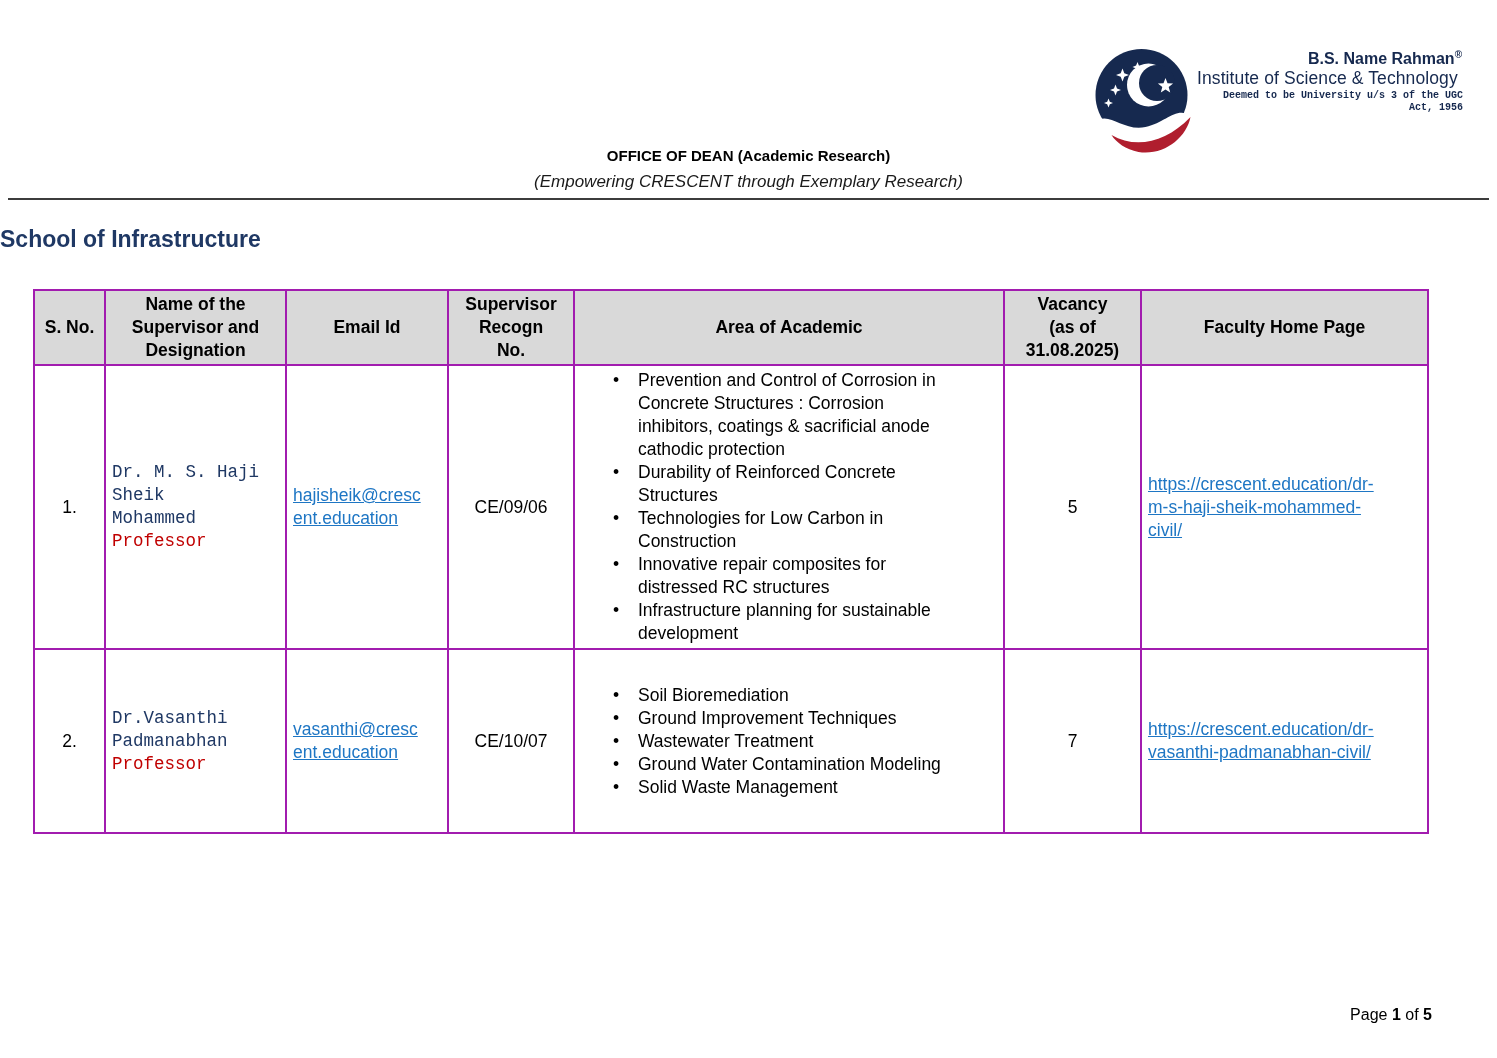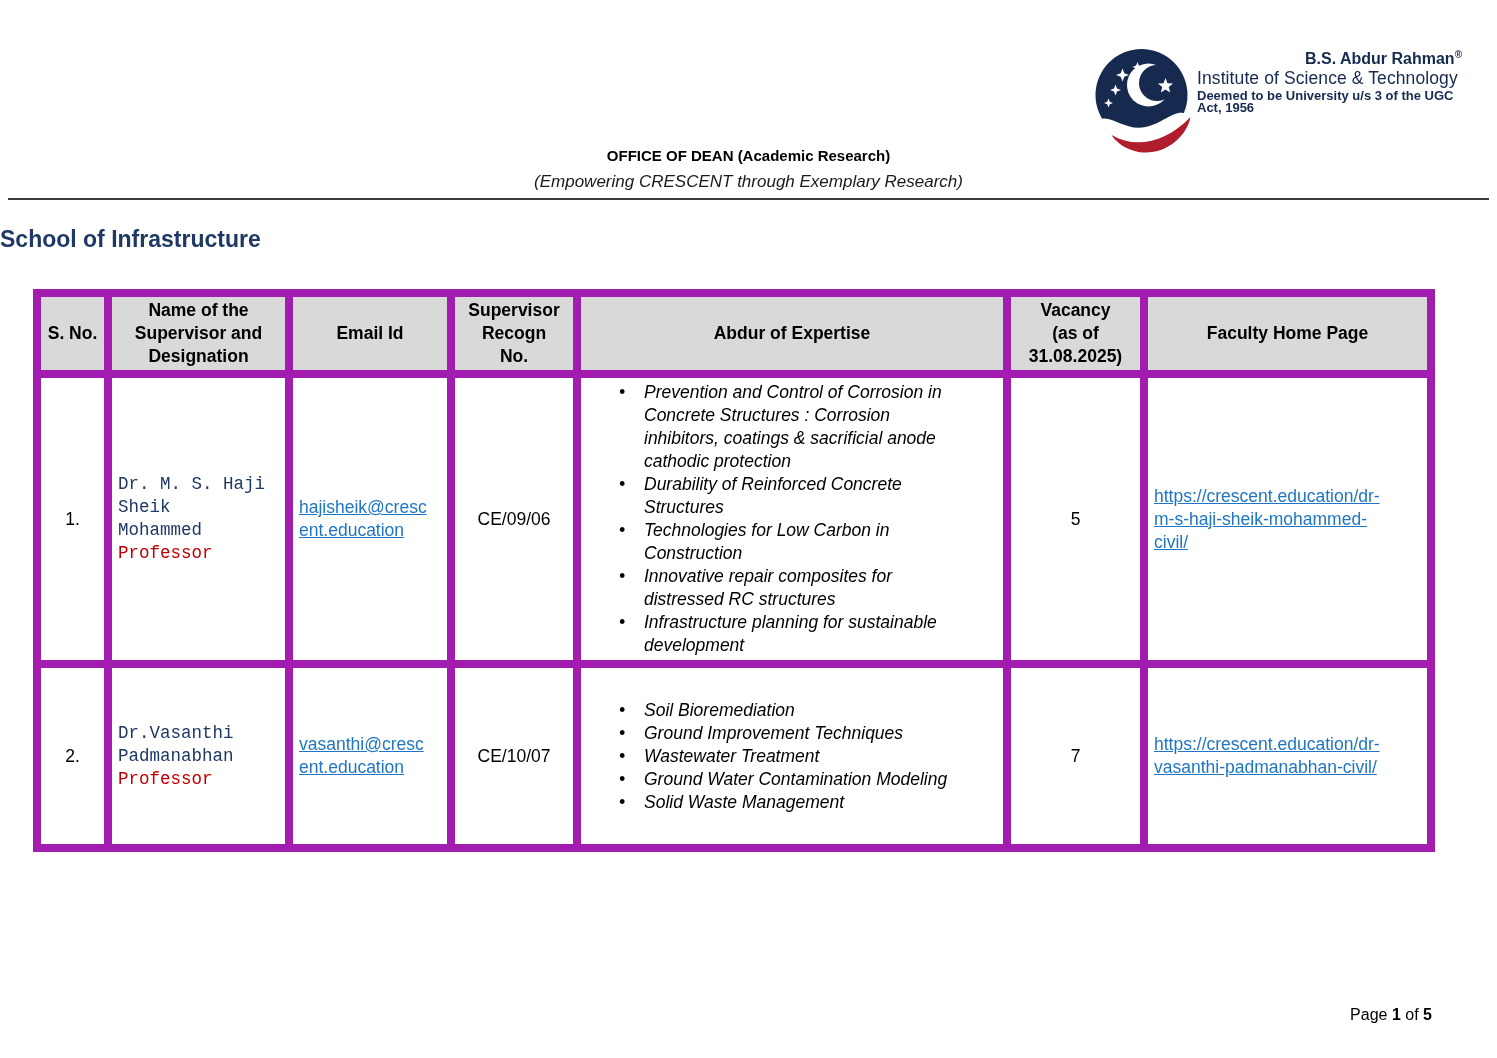--- a/index.html
+++ b/index.html
@@ -7,43 +7,43 @@
   .page{position:relative;width:1497px;height:1058px;background:#fff;overflow:hidden;}
 
   
   .logo{position:absolute;top:46px;left:1091px;width:372px;display:flex;align-items:flex-start;}
   .emblem{width:108px;height:112px;flex:0 0 auto;}
   .logo-text{flex:1;margin-left:-2px;}
   .brand-top{text-align:right;font-size:16px;font-weight:bold;color:var(--logo-navy,#16294F);line-height:18px;padding-right:1px;}
   .brand-top sup{font-size:10px;}
   .brand-name{font-size:58px;font-weight:bold;letter-spacing:-1.5px;line-height:54px;color:var(--logo-navy,#16294F);margin-top:-2px;}
   .brand-sub{font-size:17.5px;font-weight:normal;color:var(--logo-navy,#16294F);line-height:20px;letter-spacing:0.1px;}
-  .brand-tagline{font-size:13px;font-weight:bold;color:var(--logo-navy,#16294F);line-height:12px;margin-top:2px;}
+  .brand-tagline{font-size:10px;font-weight:bold;color:var(--logo-navy,#16294F);text-align:right;line-height:12px;margin-top:2px;font-family:Liberation Mono, monospace;}
 
   
   .office-line{position:absolute;top:147px;left:0;right:0;text-align:center;font-size:15px;font-weight:bold;}
   .motto-line{position:absolute;top:172px;left:0;right:0;text-align:center;font-size:17px;font-style:italic;color:#1a1a1a;}
   .rule{position:absolute;top:198px;left:8px;right:8px;border:none;border-top:2px solid #3c3c3c;margin:0;}
 
   .doc-title{position:absolute;top:226px;left:0;right:0;text-align:left;font-size:23px;font-weight:bold;color:var(--navy,#1F3864);margin:0;}
 
   
   table.supervisors{position:absolute;top:289px;left:33px;width:1394px;border-collapse:collapse;table-layout:fixed;font-size:17.5px;line-height:23px;}
-  table.supervisors th,table.supervisors td{border:8px solid #a21caf;vertical-align:middle;padding:3px 6px;}
+  table.supervisors th,table.supervisors td{border:2px solid #a21caf;vertical-align:middle;padding:3px 6px;}
   table.supervisors th{background:var(--table-header-bg,#D9D9D9);text-align:center;font-weight:bold;white-space:pre-line;height:62px;padding:2px 4px;}
   tr.row-1{height:277px;}
   tr.row-2{height:184px;}
   td.sno-cell{text-align:center;}
   td.name-cell{padding-left:11px;font-family:Liberation Mono, monospace;}
   .name-text{color:var(--navy,#1F3864);white-space:pre-line;display:block;}
   .designation{color:var(--professor-red,#C00000);}
   td.email-cell{}
   a.doc-link{color:var(--link-blue,#1E76C4);text-decoration:underline;white-space:pre-line;cursor:pointer;}
   td.recogn-cell{text-align:center;}
-  td.expertise-cell{padding:3px 10px 3px 0;font-style:italic;}
+  td.expertise-cell{padding:3px 10px 3px 0;}
   ul.expertise-list{margin:0;padding:0 0 0 30px;list-style:none;}
   ul.expertise-list li{position:relative;padding-left:27px;white-space:pre-line;}
   ul.expertise-list li::before{content:"\2022";position:absolute;left:2px;top:0;}
   td.vacancy-cell{text-align:center;}
   td.homepage-cell{padding-left:10px;}
 
   
   .footer{position:absolute;top:1006px;right:65px;font-size:16px;}
   .footer .b{font-weight:bold;}
 </style>
@@ -60,21 +60,21 @@
       <circle cx="57" cy="39" r="21.5" fill="#ffffff"></circle>
       <circle cx="65.5" cy="37" r="18" fill="var(--logo-navy,#223566)"></circle>
       <polygon fill="#ffffff" points="74,32 76,37.25 81.6,37.5 77.2,41.05 78.7,46.5 74,43.4 69.3,46.5 70.8,41.05 66.4,37.5 72,37.25"></polygon>
       <polygon fill="#ffffff" points="31,22.5 32.8,27.2 37.5,29 32.8,30.8 31,35.5 29.2,30.8 24.5,29 29.2,27.2"></polygon>
       <polygon fill="#ffffff" points="46,16 47.4,19.6 51,21 47.4,22.4 46,26 44.6,22.4 41,21 44.6,19.6"></polygon>
       <polygon fill="#ffffff" points="24,38.5 25.5,42.5 29.5,44 25.5,45.5 24,49.5 22.5,45.5 18.5,44 22.5,42.5"></polygon>
       <polygon fill="#ffffff" points="40,36.5 41.3,39.7 44.5,41 41.3,42.3 40,45.5 38.7,42.3 35.5,41 38.7,39.7"></polygon>
       <polygon fill="#ffffff" points="17,52.5 18.3,55.7 21.5,57 18.3,58.3 17,61.5 15.7,58.3 12.5,57 15.7,55.7"></polygon>
     </svg>
     <div class="logo-text">
-      <div class="brand-top"><span>B.S. Abdur Rahman</span><sup>®</sup></div>
+      <div class="brand-top"><span>B.S. Name Rahman</span><sup>®</sup></div>
       <div class="brand-sub">Institute of Science &amp; Technology</div>
       <div class="brand-tagline">Deemed to be University u/s 3 of the UGC Act, 1956</div>
     </div>
   </div>
 
   <div class="office-line">OFFICE OF DEAN (Academic Research)</div>
   <div class="motto-line">(Empowering CRESCENT through Exemplary Research)</div>
   <hr class="rule">
 
   <h1 class="doc-title">School of Infrastructure</h1>
@@ -92,21 +92,21 @@
     <thead>
       <tr>
         <th>S. No.</th>
         <th>Name of the
 Supervisor and
 Designation</th>
         <th>Email Id</th>
         <th>Supervisor
 Recogn
 No.</th>
-        <th>Abdur of Expertise</th>
+        <th>Area of Academic</th>
         <th>Vacancy
 (as of
 31.08.2025)</th>
         <th>Faculty Home Page</th>
       </tr>
     </thead>
     <tbody>
       <tr class="row-1">
         <td class="sno-cell">1.</td>
         <td class="name-cell">

